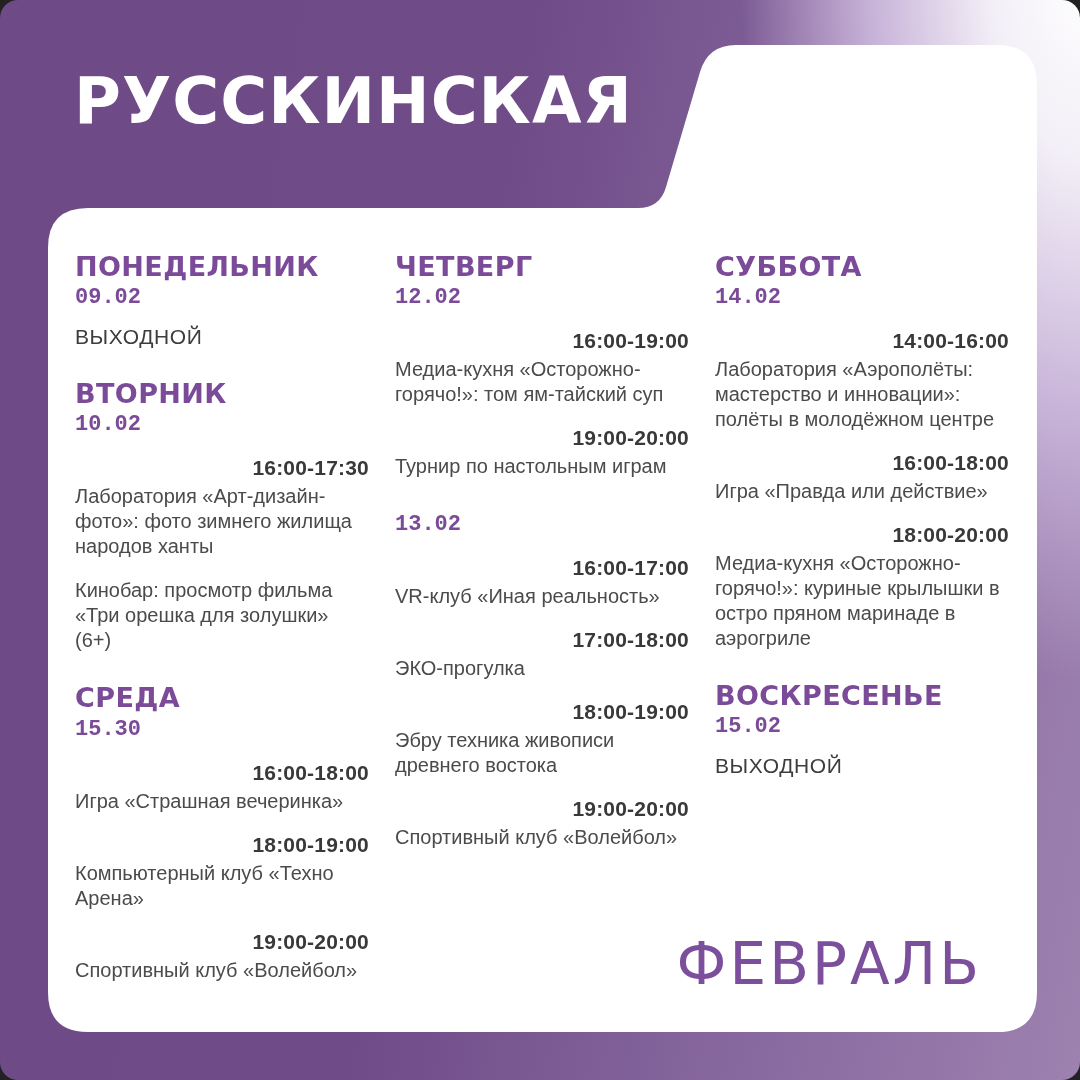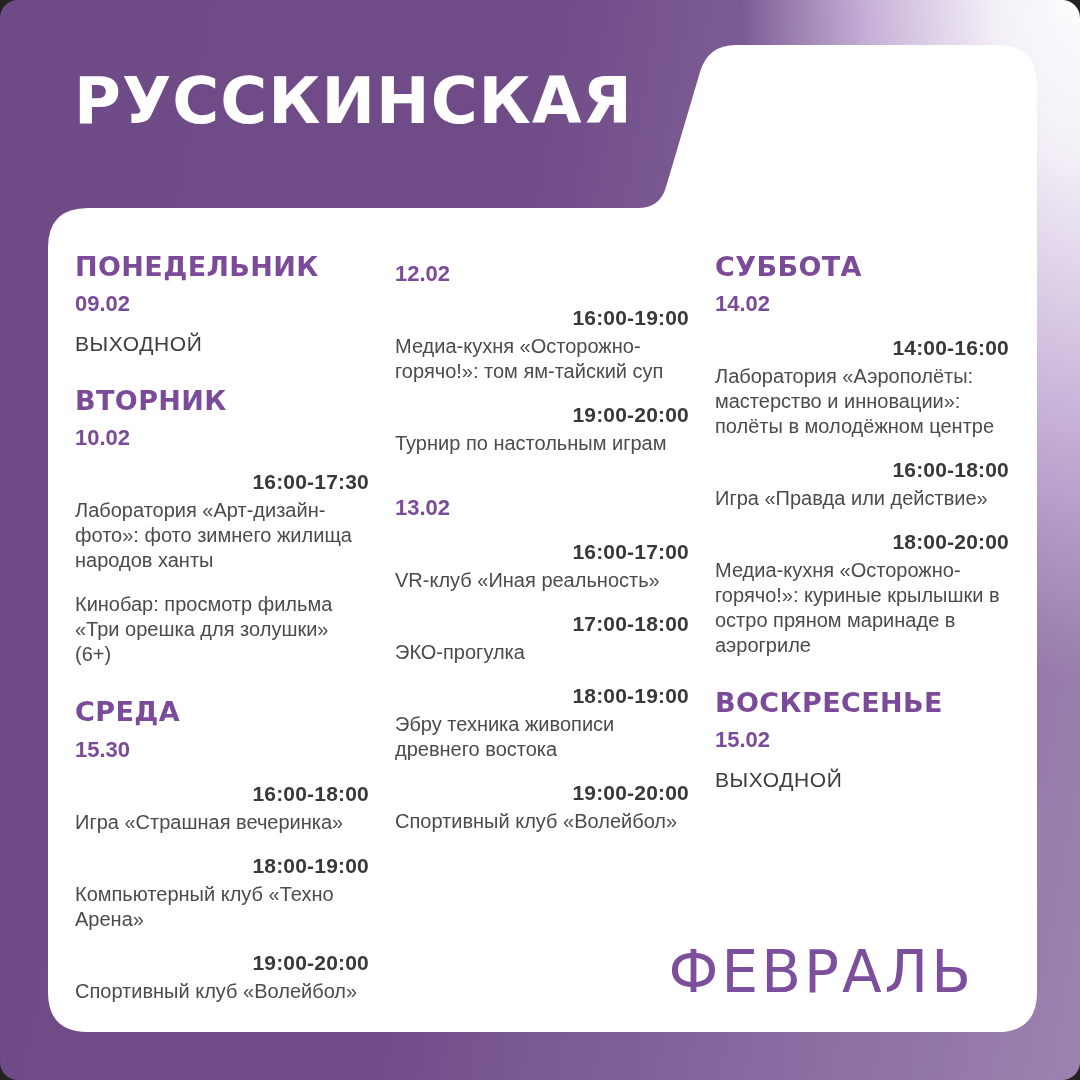--- a/index.html
+++ b/index.html
@@ -30,32 +30,32 @@
   .col { display:flex; flex-direction:column; }
 
   .day { margin:0 0 30px 0; }
   .day:last-child { margin-bottom:0; }
   .day-name {
     margin:0; font-family:"DejaVu Sans", sans-serif;
     font-weight:bold; font-size:27px; line-height:1.12;
     letter-spacing:0.4px; color:#7b4a98;
   }
   .day-date {
-    font-family:Liberation Sans, sans-serif;
-    font-weight:bold; font-size:22px; color:#7b4a98; margin-top:9px;
+    font-family:Liberation Mono, monospace;
+    font-weight:bold; font-size:22px; color:#7b4a98; margin-top:3px;
   }
   .day-off {
     font-size:21px; color:#3d3d3f; margin-top:15px; letter-spacing:0.6px;
   }
   .event { margin-top:19px; }
   .event-time { font-weight:bold; font-size:21px; color:#39393b; letter-spacing:0.2px;text-align:right; }
   .event-desc { font-size:20px; line-height:25px; color:#4b4b4d; margin-top:4px; }
 
   .month-label {
-    position:absolute; top:930px; right:98px; margin:8px;
+    position:absolute; top:930px; right:98px; margin:0;
     font-family:"DejaVu Sans", sans-serif;
     font-weight:normal; font-size:58px; letter-spacing:3px;
     color:#7b4f9b; white-space:nowrap;
   }
 </style>
 </head>
 <body>
 
 <div class="canvas">
 
@@ -95,20 +95,21 @@
             <div class="event-desc">Компьютерный клуб «Техно Арена»</div>
           </div>
           <div class="event">
             <div class="event-time">19:00-20:00</div>
             <div class="event-desc">Спортивный клуб «Волейбол»</div>
           </div>
         </section>
       </div>
     <div class="col">
         <section class="day">
+          <h2 class="day-name">ЧЕТВЕРГ</h2>
           <div class="day-date">12.02</div>
           <div class="event">
             <div class="event-time">16:00-19:00</div>
             <div class="event-desc">Медиа-кухня «Осторожно-горячо!»: том ям-тайский суп</div>
           </div>
           <div class="event">
             <div class="event-time">19:00-20:00</div>
             <div class="event-desc">Турнир по настольным играм</div>
           </div>
         </section>

